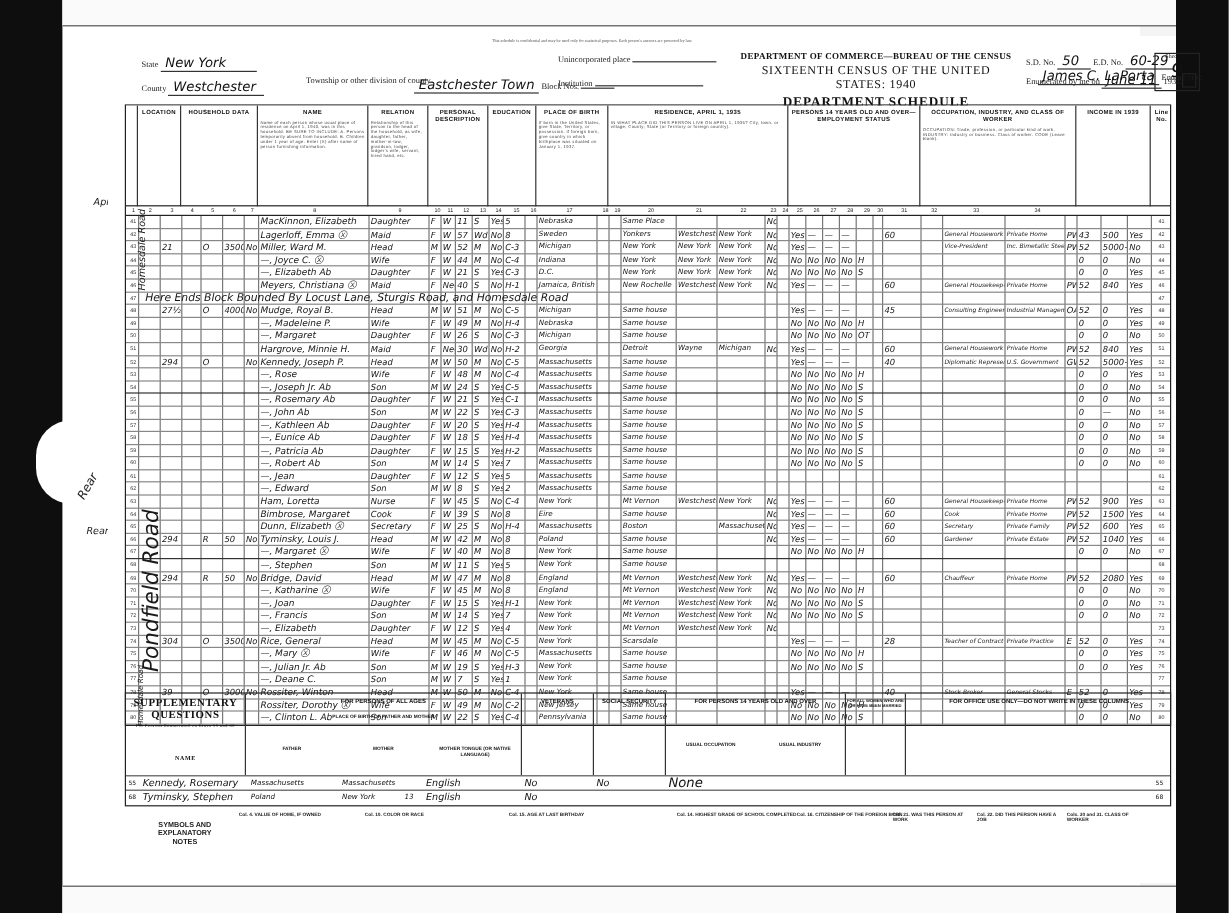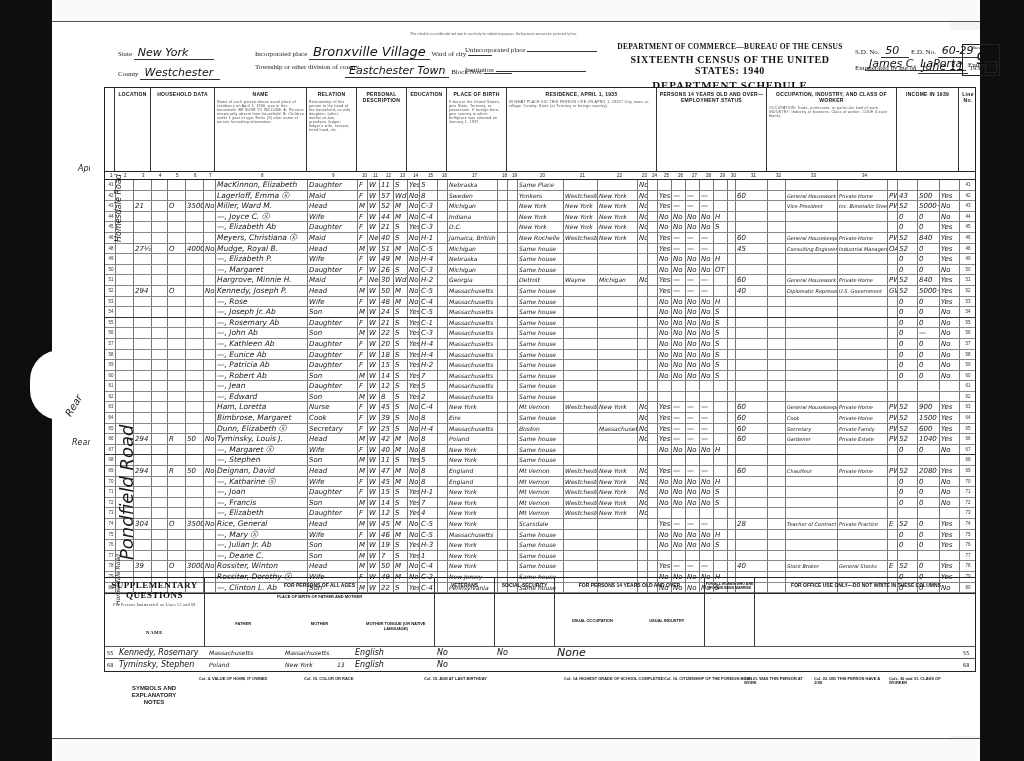--- a/index.html
+++ b/index.html
@@ -14,21 +14,21 @@
   .top-strip { position: absolute; left: 52px; top: 0; width: 928px; height: 22px; background: #fafafa; border-bottom: 1px solid #555; font-size: 4px; color: #555; overflow: hidden; }
   .bottom-strip { position: absolute; left: 52px; top: 738px; width: 928px; height: 23px; background: #fafafa; border-top: 1px solid #555; }
 
   .sheet { position: absolute; left: 90px; top: 30px; width: 890px; height: 706px; background: #fff; }
 
   
   .hdr-field { position: absolute; font-size: 7px; color: #222; white-space: nowrap; }
   .hdr-field .hw { font-family: "DejaVu Sans", sans-serif; font-style: italic; font-size: 11px; color: #111; border-bottom: 1px solid #333; padding: 0 4px; display: inline-block; min-width: 60px; }
   .title-block { position: absolute; left: 525px; top: 12px; width: 230px; text-align: center; }
   .title-block .t1 { font-size: 7.5px; font-weight: bold; letter-spacing: .3px; }
-  .title-block .t2 { font-size: 10px; letter-spacing: .6px; margin-top: 3px; font-weight: bold; }
+  .title-block .t2 { font-size: 10px; letter-spacing: .6px; margin-top: 3px; }
   .title-block .t3 { font-size: 11px; font-weight: bold; letter-spacing: .8px; margin-top: 3px; }
   .fineprint { position: absolute; left: 320px; top: 2px; width: 520px; font-size: 3.5px; line-height: 4px; color: #555; }
   .sheet-no { position: absolute; left: 872px; top: 14px; width: 38px; height: 32px; border: 1px solid #222; text-align: center; }
   .sheet-no .lbl { font-size: 5px; }
   .sheet-no .num { font-family: "DejaVu Sans", sans-serif; font-style: italic; font-size: 16px; line-height: 18px; }
   .sheet-no .side { position: absolute; right: 2px; bottom: 2px; font-size: 9px; font-weight: bold; font-family: "Liberation Sans", sans-serif; border: 1px solid #222; padding: 0 2px; }
 
   
   .grid { position: absolute; left: 14px; top: 57px; width: 872px; border: 1.5px solid #222; }
   .colhead { height: 84px; border-bottom: 1px solid #222; position: relative; background: #fff; }
@@ -83,26 +83,20 @@
 <div class="sheet">
   <div class="fineprint">This schedule is confidential and may be used only for statistical purposes. Each person's answers are protected by law.</div>
 
   <div class="hdr-field" style="left:28px;top:16px;">
     <span>State</span>
     <span class="hw" style="min-width:80px">New York</span>
   </div>
   <div class="hdr-field" style="left:28px;top:36px;">
     <span>County</span>
     <span class="hw" style="min-width:80px">Westchester</span>
-  </div>
-  <div class="hdr-field" style="left:165px;top:14px;">
-    <span>Incorporated place</span>
-    <span class="hw" style="min-width:100px;font-size:13px">Bronxville Village</span>
-    <span>Ward of city</span>
-    <span style="display:inline-block;width:24px;border-bottom:1px solid #333"></span>
   </div>
   <div class="hdr-field" style="left:165px;top:34px;width:135px;white-space:normal;line-height:7px;">Township or other division of county</div>
   <div class="hdr-field" style="left:255px;top:34px;">
     <span class="hw" style="min-width:90px">Eastchester Town</span>
     <span>Block Nos.</span>
     <span style="display:inline-block;width:28px;border-bottom:1px solid #333"></span>
   </div>
   <div class="hdr-field" style="left:375px;top:16px;">
     <span>Unincorporated place</span>
     <span style="display:inline-block;width:70px;border-bottom:1px solid #333"></span>
@@ -439,20 +433,25 @@
           <span class="c" style="left: 608px; width: 14px;"></span>
           <span class="c" style="left: 630px; width: 32px;">60</span>
           <span class="c" style="left: 680px; width: 52px; font-size: 5px;">General Housekeeper</span>
           <span class="c" style="left: 732px; width: 50px; font-size: 5px;">Private Home</span>
           <span class="c" style="left: 782px; width: 10px;">PW</span>
           <span class="c" style="left: 792px; width: 20px;">52</span>
           <span class="c" style="left: 812px; width: 22px;">840</span>
           <span class="c" style="left: 834px; width: 20px;">Yes</span>
           <span class="ln" style="right: 0px;">46</span>
         </div>
+        <div class="row block-note">
+          <span class="lnl">47</span>
+          <span class="c" style="left: 14px; width: 520px; font-size: 9px;">Here Ends Block Bounded By Locust Lane, Sturgis Road, and Homesdale Road</span>
+          <span class="ln" style="right: 0px;">47</span>
+        </div>
         <div class="row">
           <span class="lnl">48</span>
           <span class="c" style="left: 28px; width: 18px;">27½</span>
           <span class="c" style="left: 62px; width: 18px;">O</span>
           <span class="c" style="left: 80px; width: 18px;">40000</span>
           <span class="c" style="left: 98px; width: 12px;">No</span>
           <span class="c" style="left: 110px; width: 92px; font-size: 7.5px;">Mudge, Royal B.</span>
           <span class="c" style="left: 202px; width: 50px;">Head</span>
           <span class="c" style="left: 252px; width: 10px;">M</span>
           <span class="c" style="left: 262px; width: 12px;">W</span>
@@ -478,21 +477,21 @@
           <span class="c" style="left: 812px; width: 22px;">0</span>
           <span class="c" style="left: 834px; width: 20px;">Yes</span>
           <span class="ln" style="right: 0px;">48</span>
         </div>
         <div class="row">
           <span class="lnl">49</span>
           <span class="c" style="left: 28px; width: 18px;"></span>
           <span class="c" style="left: 62px; width: 18px;"></span>
           <span class="c" style="left: 80px; width: 18px;"></span>
           <span class="c" style="left: 98px; width: 12px;"></span>
-          <span class="c" style="left: 110px; width: 92px; font-size: 7.5px;">—, Elizabeth P.</span>
+          <span class="c" style="left: 110px; width: 92px; font-size: 7.5px;">—, Madeleine P.</span>
           <span class="c" style="left: 202px; width: 50px;">Wife</span>
           <span class="c" style="left: 252px; width: 10px;">F</span>
           <span class="c" style="left: 262px; width: 12px;">W</span>
           <span class="c" style="left: 274px; width: 14px;">49</span>
           <span class="c" style="left: 288px; width: 14px;">M</span>
           <span class="c" style="left: 302px; width: 12px;">No</span>
           <span class="c" style="left: 314px; width: 18px;">H-4</span>
           <span class="c" style="left: 342px; width: 50px; font-size: 6px;">Nebraska</span>
           <span class="c" style="left: 412px; width: 46px; font-size: 6px;">Same house</span>
           <span class="c" style="left: 458px; width: 34px; font-size: 6px;"></span>
@@ -1138,21 +1137,21 @@
           <span class="c" style="left: 812px; width: 22px;"></span>
           <span class="c" style="left: 834px; width: 20px;"></span>
           <span class="ln" style="right: 0px;">68</span>
         </div>
         <div class="row">
           <span class="lnl">69</span>
           <span class="c" style="left: 28px; width: 18px;">294</span>
           <span class="c" style="left: 62px; width: 18px;">R</span>
           <span class="c" style="left: 80px; width: 18px;">50</span>
           <span class="c" style="left: 98px; width: 12px;">No</span>
-          <span class="c" style="left: 110px; width: 92px; font-size: 7.5px;">Deignan, David</span>
+          <span class="c" style="left: 110px; width: 92px; font-size: 7.5px;">Bridge, David</span>
           <span class="c" style="left: 202px; width: 50px;">Head</span>
           <span class="c" style="left: 252px; width: 10px;">M</span>
           <span class="c" style="left: 262px; width: 12px;">W</span>
           <span class="c" style="left: 274px; width: 14px;">47</span>
           <span class="c" style="left: 288px; width: 14px;">M</span>
           <span class="c" style="left: 302px; width: 12px;">No</span>
           <span class="c" style="left: 314px; width: 18px;">8</span>
           <span class="c" style="left: 342px; width: 50px; font-size: 6px;">England</span>
           <span class="c" style="left: 412px; width: 46px; font-size: 6px;">Mt Vernon</span>
           <span class="c" style="left: 458px; width: 34px; font-size: 6px;">Westchester</span>

